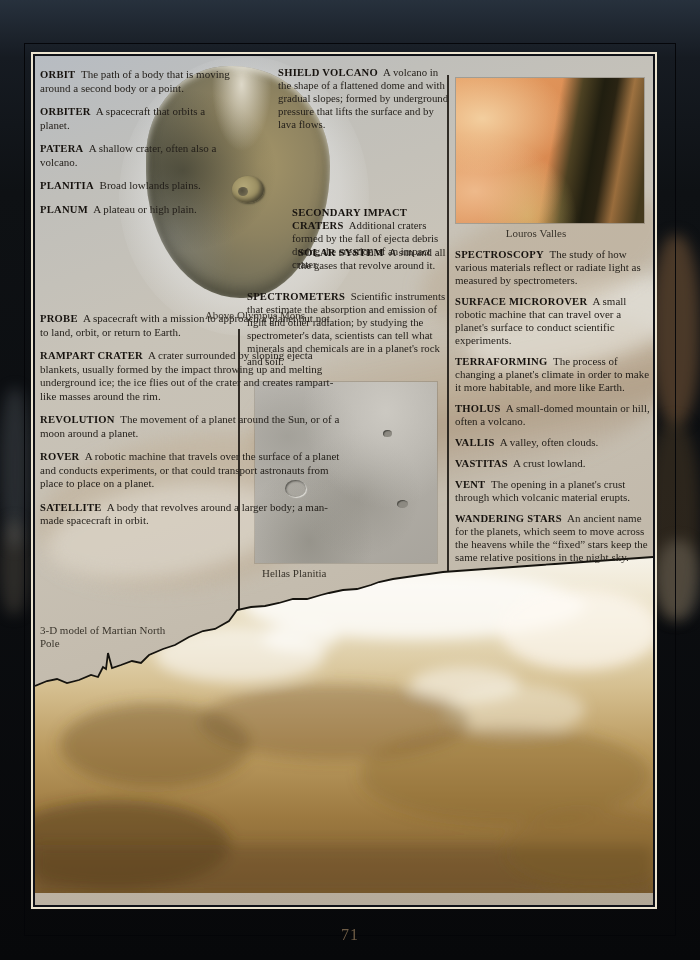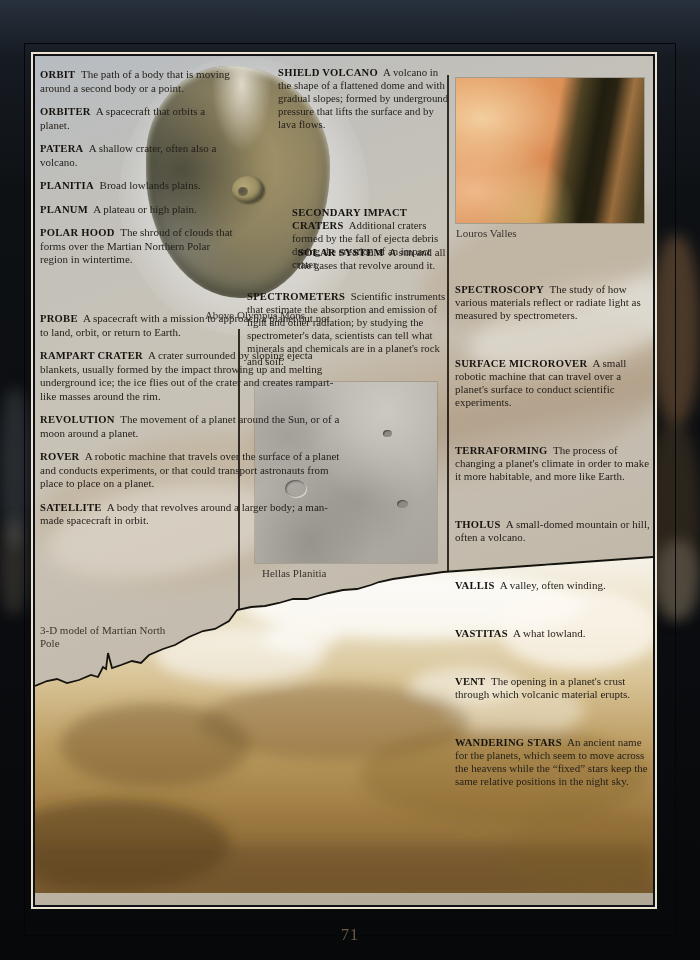--- a/index.html
+++ b/index.html
@@ -67,29 +67,29 @@
   #divider-a{left:412px;top:19px;height:545px;}
   #divider-b{left:203px;top:273px;height:300px;}
   .terrain{position:absolute;left:0;top:494px;width:618px;height:343px;}
   
   .col{position:absolute;color:#221e19;font-size:11px;line-height:13.5px;}
   .entry{margin:0 0 10px 0;}
   .term{font-weight:bold;letter-spacing:.25px;font-size:10.6px;color:#17130f;margin-right:3px;}
   #col-left-top{left:5px;top:12px;width:196px;}
   #col-left-bottom{left:5px;top:256px;width:300px;}
   #col-right{left:420px;top:192px;width:196px;line-height:13px;}
-  #col-right .entry{margin-bottom:8px;margin-top:35px;}
+  #col-right .entry{margin-bottom:8px;}
   .mid{position:absolute;color:#221e19;font-size:10.8px;line-height:13px;}
   #mid-0{left:243px;top:10px;width:172px;}
   #mid-1{left:257px;top:105px;width:152px;margin-top:45px;}
   #mid-2{left:263px;top:190px;width:148px;}
   #mid-3{left:212px;top:234px;width:202px;}
   .caption{position:absolute;font-size:11px;color:#3a352c;line-height:13px;}
   #cap-olympus{left:155px;top:253px;width:130px;text-align:center;}
-  #cap-louros{left:421px;top:171px;width:160px;}
+  #cap-louros{left:421px;top:171px;width:160px;text-align:center;}
   #cap-hellas{left:227px;top:511px;width:140px;}
   #cap-northpole{left:5px;top:568px;width:128px;}
   .page-number{position:absolute;left:320px;top:926px;width:60px;text-align:center;
     font-size:16px;letter-spacing:1px;color:#6e5c46;}
 </style>
 </head>
 <body>
 
 <div class="stage">
 
@@ -162,21 +162,20 @@
       </g>
       <path d="M0,136 L12,131 22,129 32,133 44,130 56,125 63,127 68,117 71,119 73,103 77,118 86,115 97,111 106,113 114,105 128,99 140,95 154,87 168,81 180,79 194,71 202,60 216,57 230,56 244,53 258,49 272,49 286,45 294,43 308,40 322,39 336,35 344,32 358,29 372,27 386,25 394,24 408,22 422,21 436,20 450,19 464,18 478,17 492,16 506,15 520,14 534,13 548,12 562,11 576,10 590,9 604,8 618,7" fill="none" stroke="#15130e" stroke-width="1.8"></path>
     </svg>
 
     <div class="col" id="col-left-top">
         <p class="entry"><b class="term">ORBIT</b><span class="def"> The path of a body that is moving around a second body or a point.</span></p>
         <p class="entry"><b class="term">ORBITER</b><span class="def"> A spacecraft that orbits a planet.</span></p>
         <p class="entry"><b class="term">PATERA</b><span class="def"> A shallow crater, often also a volcano.</span></p>
         <p class="entry"><b class="term">PLANITIA</b><span class="def"> Broad lowlands plains.</span></p>
         <p class="entry"><b class="term">PLANUM</b><span class="def"> A plateau or high plain.</span></p>
-        <p class="entry"><b class="term">POLAR HOOD</b><span class="def"> The shroud of clouds that forms over the Martian Northern Polar region in wintertime.</span></p>
       </div>
     <div class="col" id="col-left-bottom">
         <p class="entry"><b class="term">PROBE</b><span class="def"> A spacecraft with a mission to approach a planet but not to land, orbit, or return to Earth.</span></p>
         <p class="entry"><b class="term">RAMPART CRATER</b><span class="def"> A crater surrounded by sloping ejecta blankets, usually formed by the impact throwing up and melting underground ice; the ice flies out of the crater and creates rampart-like masses around the rim.</span></p>
         <p class="entry"><b class="term">REVOLUTION</b><span class="def"> The movement of a planet around the Sun, or of a moon around a planet.</span></p>
         <p class="entry"><b class="term">ROVER</b><span class="def"> A robotic machine that travels over the surface of a planet and conducts experiments, or that could transport astronauts from place to place on a planet.</span></p>
         <p class="entry"><b class="term">SATELLITE</b><span class="def"> A body that revolves around a larger body; a man-made spacecraft in orbit.</span></p>
       </div>
     <div class="mid" id="mid-0">
         <p class="entry"><b class="term">SHIELD VOLCANO</b><span class="def"> A volcano in the shape of a flattened dome and with gradual slopes; formed by underground pressure that lifts the surface and by lava flows.</span></p>
@@ -188,22 +187,22 @@
         <p class="entry"><b class="term">SOLAR SYSTEM</b><span class="def"> A sun and all the gases that revolve around it.</span></p>
       </div>
     <div class="mid" id="mid-3">
         <p class="entry"><b class="term">SPECTROMETERS</b><span class="def"> Scientific instruments that estimate the absorption and emission of light and other radiation; by studying the spectrometer's data, scientists can tell what minerals and chemicals are in a planet's rock and soil.</span></p>
       </div>
     <div class="col" id="col-right">
         <p class="entry"><b class="term">SPECTROSCOPY</b><span class="def"> The study of how various materials reflect or radiate light as measured by spectrometers.</span></p>
         <p class="entry"><b class="term">SURFACE MICROROVER</b><span class="def"> A small robotic machine that can travel over a planet's surface to conduct scientific experiments.</span></p>
         <p class="entry"><b class="term">TERRAFORMING</b><span class="def"> The process of changing a planet's climate in order to make it more habitable, and more like Earth.</span></p>
         <p class="entry"><b class="term">THOLUS</b><span class="def"> A small-domed mountain or hill, often a volcano.</span></p>
-        <p class="entry"><b class="term">VALLIS</b><span class="def"> A valley, often winding.</span></p>
-        <p class="entry"><b class="term">VASTITAS</b><span class="def"> A what lowland.</span></p>
+        <p class="entry"><b class="term">VALLIS</b><span class="def"> A valley, often clouds.</span></p>
+        <p class="entry"><b class="term">VASTITAS</b><span class="def"> A crust lowland.</span></p>
         <p class="entry"><b class="term">VENT</b><span class="def"> The opening in a planet's crust through which volcanic material erupts.</span></p>
         <p class="entry"><b class="term">WANDERING STARS</b><span class="def"> An ancient name for the planets, which seem to move across the heavens while the “fixed” stars keep the same relative positions in the night sky.</span></p>
       </div>
 
     <div class="caption" id="cap-olympus">Above Olympus Mons</div>
     <div class="caption" id="cap-louros">Louros Valles</div>
     <div class="caption" id="cap-hellas">Hellas Planitia</div>
     <div class="caption" id="cap-northpole">3-D model of Martian North Pole</div>
 
   </div>

